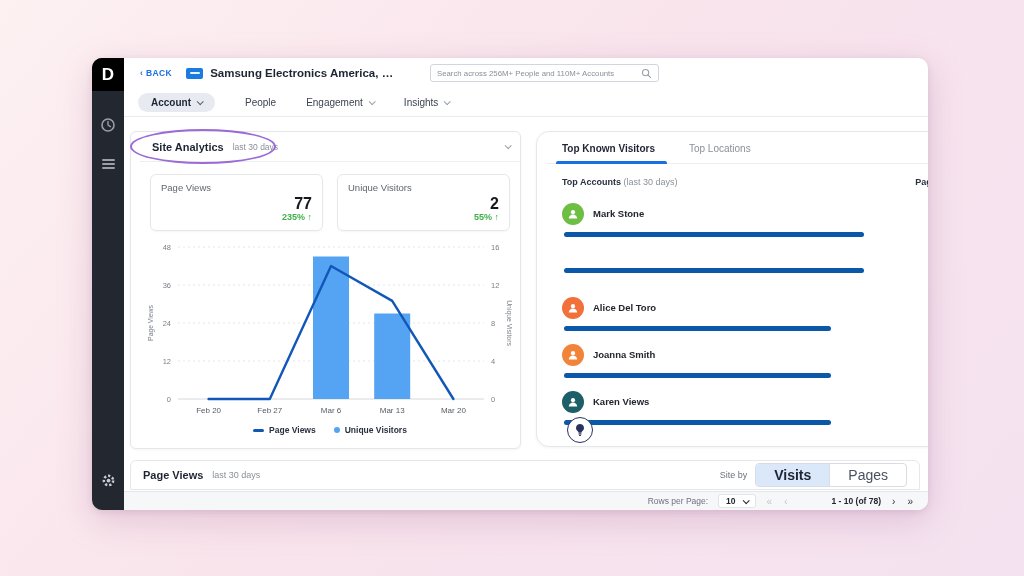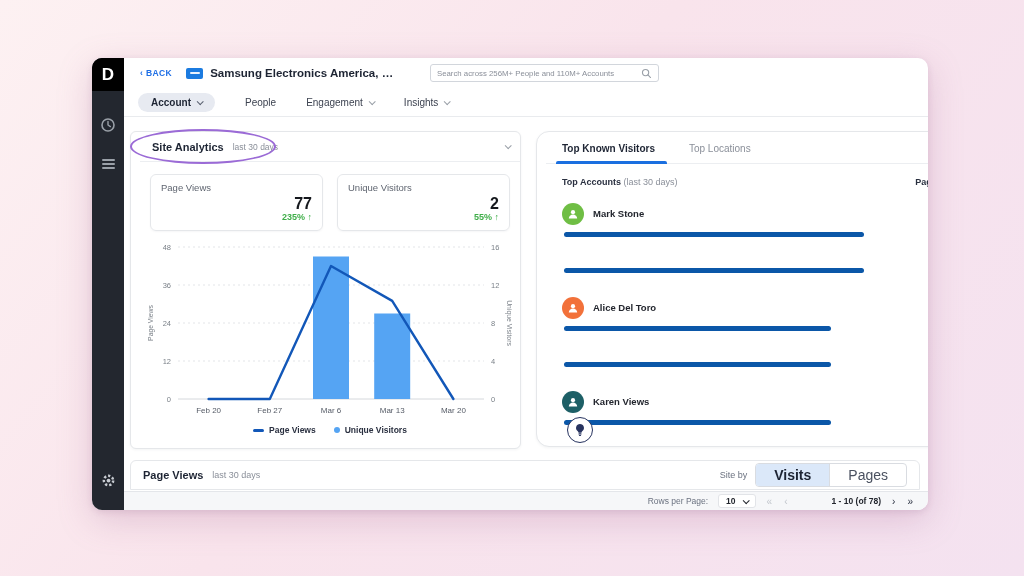--- a/index.html
+++ b/index.html
@@ -311,20 +311,29 @@
       </div>
       <div class="v-bar-track">
                   <div class="v-bar" style="width: 88.8889%;"></div>
                 </div>
     </div>
     <div class="v-count">8</div>
   </div>
 
   <div class="visitor-row">
     <div class="v-left">
+      <div class="v-top">
+        <span class="avatar" style="background: rgb(242, 132, 58);">
+          <svg width="12" height="12" viewBox="0 0 12 12">
+                      <circle cx="6" cy="4.2" r="2.1" fill="#fff"></circle>
+                      <path d="M1.8 10.6a4.2 4.2 0 0 1 8.4 0z" fill="#fff"></path>
+                    </svg>
+        </span>
+        <span class="v-name">Joanna Smith</span>
+      </div>
       <div class="v-bar-track">
                   <div class="v-bar" style="width: 88.8889%;"></div>
                 </div>
     </div>
     <div class="v-count">8</div>
   </div>
 
   <div class="visitor-row">
     <div class="v-left">
       <div class="v-top">

